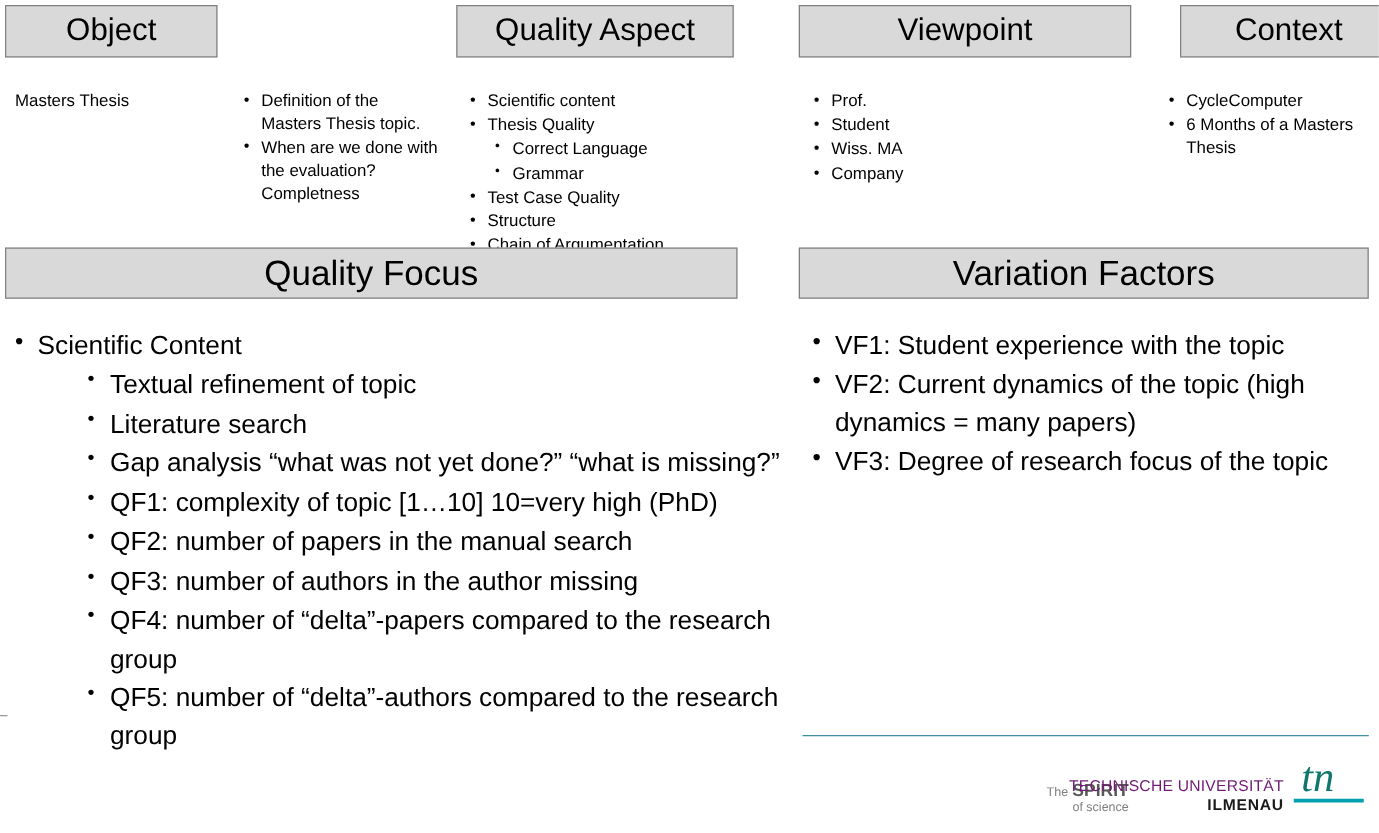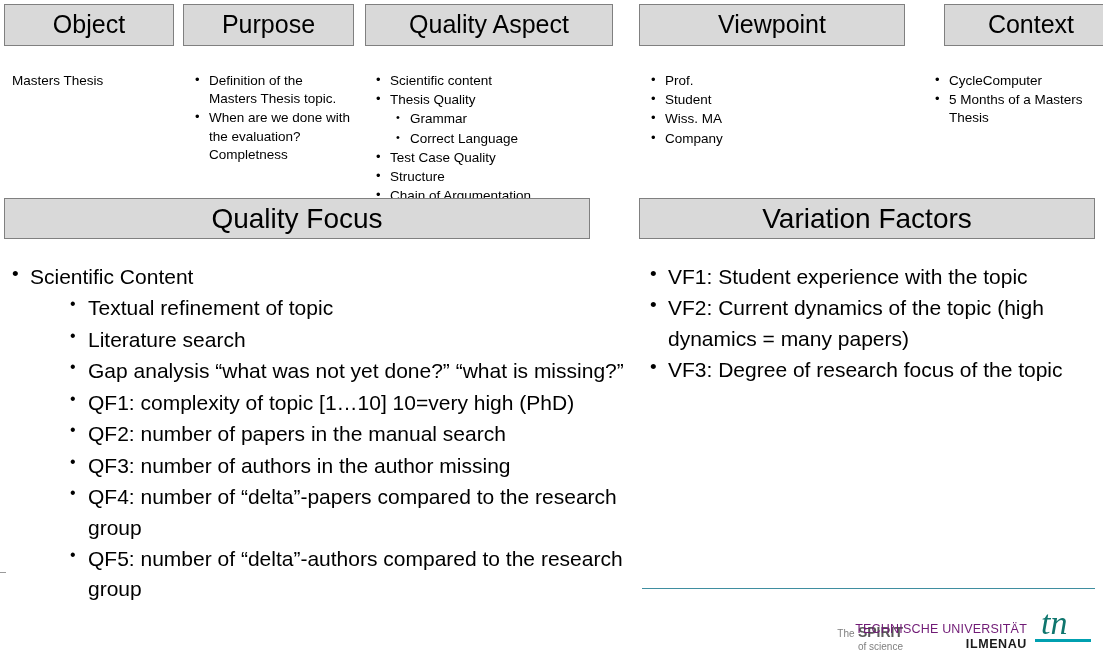--- a/index.html
+++ b/index.html
@@ -196,24 +196,21 @@
   }
 </style>
 </head>
 <body>
 
 <div class="slide">
 
   <div class="hdr-box" style="left:4px; top:4px; width:170px; height:42px;">
     <span>Object</span>
   </div>
-  <div class="hdr-box" style="left:183px; top:4px; width:171px; height:42px;">
-    <span>Purpose</span>
-  </div>
-  <div class="hdr-box" style="left:365px; top:4px; width:248px; height:42px;">
+  <div class="hdr-box" style="left:365px; top:4px; width:222px; height:42px;">
     <span>Quality Aspect</span>
   </div>
   <div class="hdr-box" style="left:639px; top:4px; width:266px; height:42px;">
     <span>Viewpoint</span>
   </div>
   <div class="hdr-box" style="left:944px; top:4px; width:174px; height:42px;">
     <span>Context</span>
   </div>
 
   <div class="plain-text" style="left:12px; top:72px; width:160px;">
@@ -224,42 +221,42 @@
     <ul>
       <li>Definition of the Masters Thesis topic.</li>
       <li>When are we done with the evaluation? Completness</li>
     </ul>
   </div>
 
   <div class="col-text" style="left:374px; top:72px; width:265px;">
     <ul>
       <li>Scientific content</li>
       <li>Thesis Quality</li>
+      <li class="sub">Correct Language</li>
       <li class="sub">Grammar</li>
-      <li class="sub">Correct Language</li>
       <li>Test Case Quality</li>
       <li>Structure</li>
       <li>Chain of Argumentation</li>
       <li>State of the Art</li>
     </ul>
   </div>
 
   <div class="col-text" style="left:649px; top:72px; width:250px;">
     <ul>
       <li>Prof.</li>
       <li>Student</li>
       <li>Wiss. MA</li>
       <li>Company</li>
     </ul>
   </div>
 
   <div class="col-text" style="left:933px; top:72px; width:160px;">
     <ul>
       <li>CycleComputer</li>
-      <li>5 Months of a Masters Thesis</li>
+      <li>6 Months of a Masters Thesis</li>
     </ul>
   </div>
 
   <div class="sec-box" style="left:4px; top:198px; width:586px; height:41px;">
     <span>Quality Focus</span>
   </div>
   <div class="sec-box" style="left:639px; top:198px; width:456px; height:41px;">
     <span>Variation Factors</span>
   </div>
 

